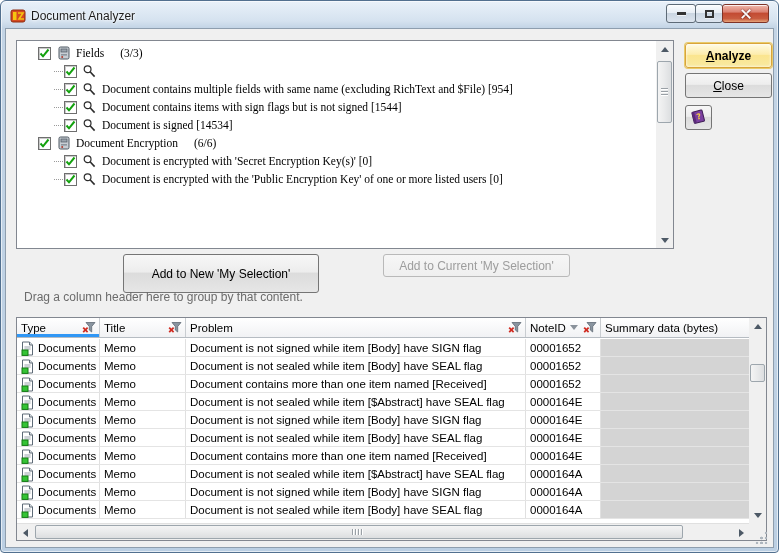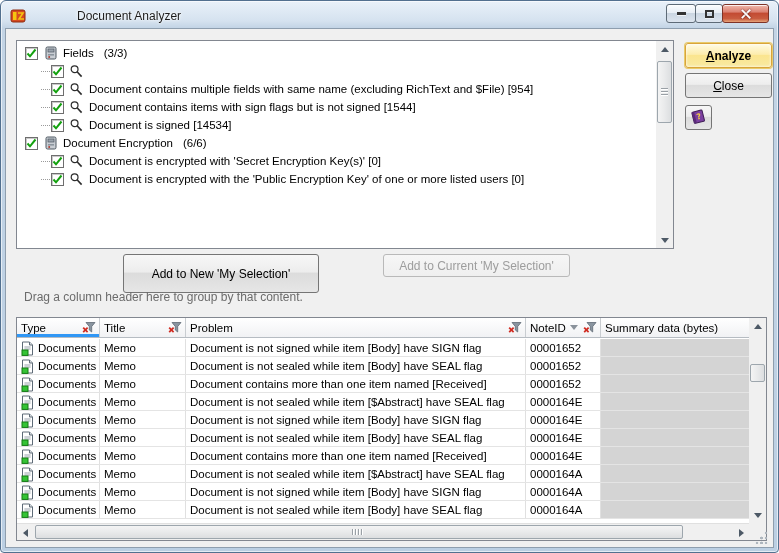--- a/index.html
+++ b/index.html
@@ -4,21 +4,21 @@
 <style>
   * { margin:0; padding:0; box-sizing:border-box; }
   html,body { width:779px; height:553px; background:#fff; overflow:hidden;
     font-family:"Liberation Sans","DejaVu Sans",sans-serif; font-size:12px; color:#000; }
 
   
   .window { position:relative; width:779px; height:553px;
     border:1px solid #52708F; border-radius:6px 6px 4px 4px;
     background:linear-gradient(#E9F1F9 0%, #D5E2EF 20px, #C3D4E5 27px, #BBCFE3 100%);
     box-shadow:inset 0 0 0 1px rgba(255,255,255,.6); }
-  .titlebar { position:absolute; left:0; top:0; right:0; height:29px; display:flex; align-items:center;gap:46px; }
+  .titlebar { position:absolute; left:0; top:0; right:0; height:29px; display:flex; align-items:center; }
   .app-icon { width:16px; height:16px; margin:0 5px 0 9px; position:relative; }
   .title-text { font-size:12px; color:#1b1b1b; text-shadow:0 0 4px #fff,0 0 2px #fff; }
 
   .win-btns { position:absolute; top:3px; right:9px; display:flex; }
   .wbtn { height:19px; border:1px solid #5E6B77; border-radius:3px; margin-left:-1px;
     background:linear-gradient(#FBFDFE 0%,#E8EEF5 45%,#CBD6E2 50%,#DDE5EF 100%);
     box-shadow:inset 0 1px 0 rgba(255,255,255,.8); display:flex; align-items:center; justify-content:center; cursor:default; }
   .wbtn.min { width:30px; } .wbtn.max { width:28px; }
   .wbtn.close { width:47px; border-color:#7E3327;
     background:linear-gradient(#F0B9AC 0%,#DC8273 40%,#C34B33 50%,#C95C40 80%,#E6A379 100%); }
@@ -29,30 +29,30 @@
     box-shadow:0 0 2px rgba(60,0,0,.8); }
   .glyph-x i { transform:rotate(45deg); } .glyph-x b { transform:rotate(-45deg); }
 
   
   .client { position:absolute; left:4px; top:27px; right:4px; bottom:4px;
     background:#F0F0F0; border:1px solid #8E9EAE; }
 
   
   .tree { position:absolute; left:10px; top:11px; width:658px; height:209px;
     background:#fff; border:1px solid #828790; overflow:hidden; }
-  .tree-list { position:absolute; left:0; top:3px; right:18px; }
+  .tree-list { position:absolute; left:13px; top:3px; right:18px;font-family:Liberation Serif, serif; }
   .trow { height:18px; display:flex; align-items:center; white-space:nowrap; font-size:11.5px; }
   .trow.lvl0 { padding-left:8px; }
   .trow.lvl1 { padding-left:24px; }
   .connector { width:9px; border-top:1px dotted #9a9a9a; margin-right:1px; }
   .cb { width:13px; height:13px; background:#fff; border:1px solid #6e6e6e;
     box-shadow:inset 1px 1px 0 #c9c9c9; display:flex; align-items:center; justify-content:center; flex:0 0 13px; }
   .cb svg { display:block; }
   .ticon { width:17px; height:16px; margin:0 4px 0 4px; flex:0 0 17px; display:flex; align-items:center; justify-content:center; }
-  .tcount { margin-left:10px; }
+  .tcount { margin-left:16px; }
 
   
   .sb { position:absolute; background:#F0F0F0; }
   .sb-v { width:17px; }
   .sb-h { height:17px; }
   .sb-btn { position:absolute; width:17px; height:16px; display:flex; align-items:center; justify-content:center; background:#F0F0F0; }
   .arr { width:0; height:0; }
   .arr-up    { border-left:4px solid transparent; border-right:4px solid transparent; border-bottom:5px solid #4D5966; }
   .arr-down  { border-left:4px solid transparent; border-right:4px solid transparent; border-top:5px solid #4D5966; }
   .arr-left  { border-top:4px solid transparent; border-bottom:4px solid transparent; border-right:5px solid #4D5966; }

